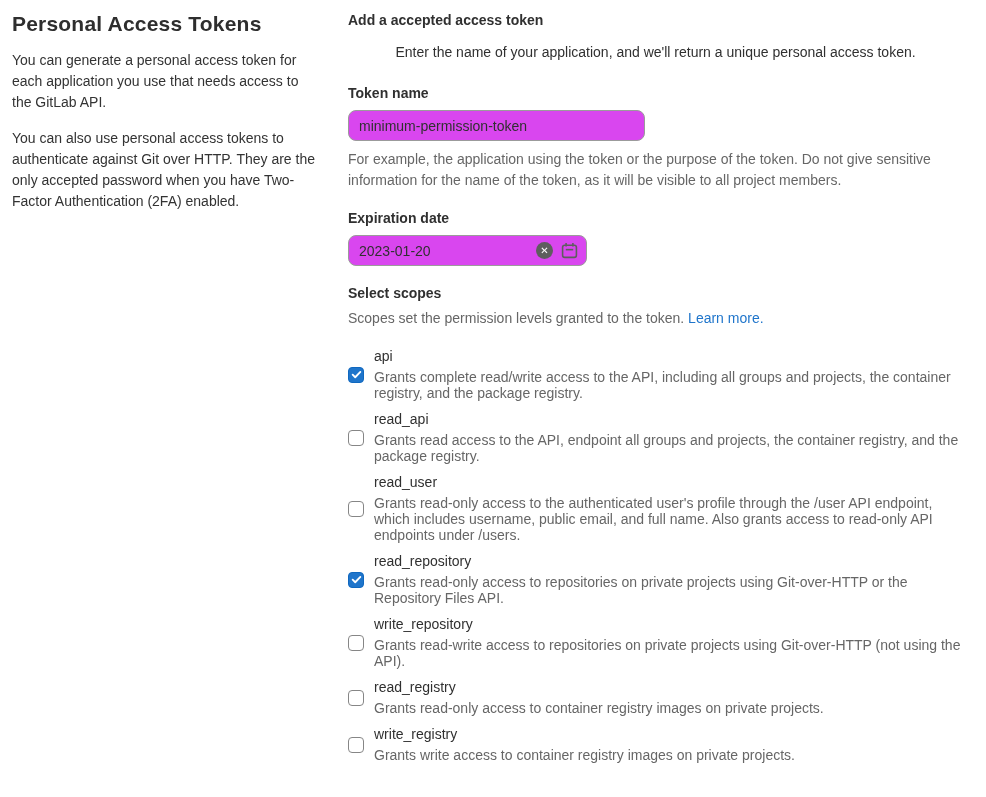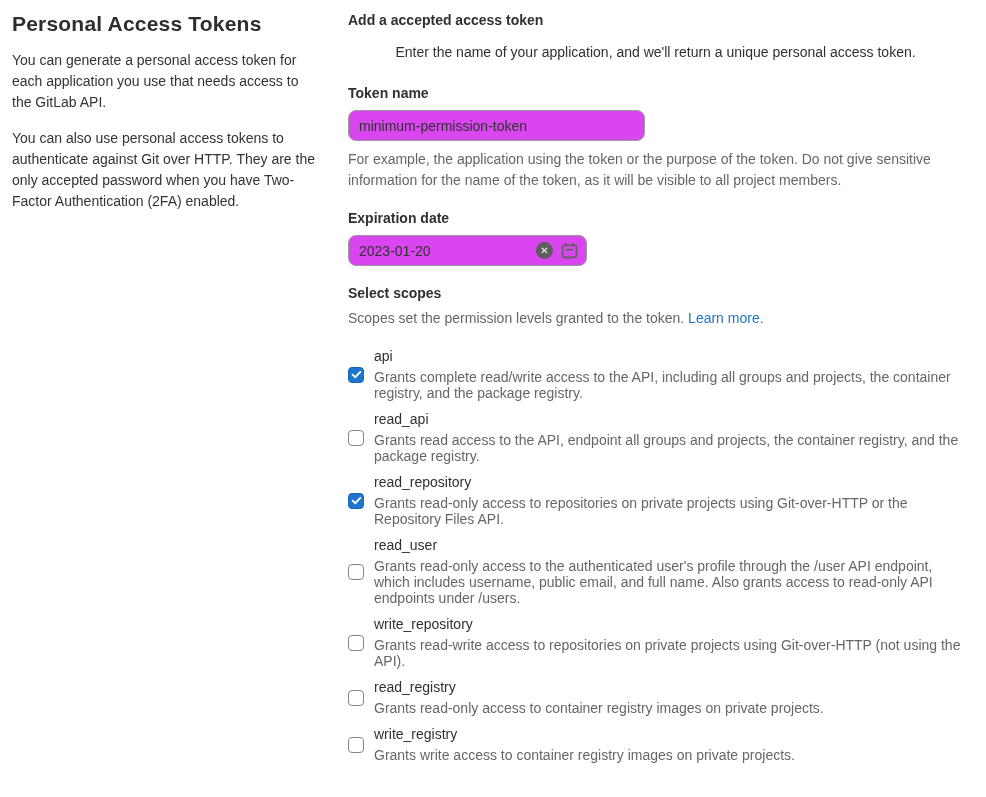--- a/index.html
+++ b/index.html
@@ -201,46 +201,46 @@
     <span class="checkbox">
       
     </span>
     <div class="scope-text">
       <div class="scope-name">read_api</div>
       <div class="scope-desc">Grants read access to the API, endpoint all groups and projects, the container registry, and the package registry.</div>
     </div>
   </div>
 
   <div class="scope-row">
+    <span class="checkbox">
+      
+    </span>
+    <div class="scope-text">
+      <div class="scope-name">read_user</div>
+      <div class="scope-desc">Grants read-only access to the authenticated user's profile through the /user API endpoint, which includes username, public email, and full name. Also grants access to read-only API endpoints under /users.</div>
+    </div>
+  </div>
+
+  <div class="scope-row">
     <span class="checkbox checked">
       <svg width="11" height="11" viewBox="0 0 12 12" fill="none">
         <path d="M1.8 6.2 L4.6 9 L10.2 3.2" stroke="#ffffff" stroke-width="2" stroke-linecap="round" stroke-linejoin="round"></path>
       </svg>
     </span>
     <div class="scope-text">
       <div class="scope-name">read_repository</div>
       <div class="scope-desc">Grants read-only access to repositories on private projects using Git-over-HTTP or the Repository Files API.</div>
     </div>
   </div>
 
   <div class="scope-row">
     <span class="checkbox">
       
     </span>
     <div class="scope-text">
-      <div class="scope-name">read_user</div>
-      <div class="scope-desc">Grants read-only access to the authenticated user's profile through the /user API endpoint, which includes username, public email, and full name. Also grants access to read-only API endpoints under /users.</div>
-    </div>
-  </div>
-
-  <div class="scope-row">
-    <span class="checkbox">
-      
-    </span>
-    <div class="scope-text">
       <div class="scope-name">write_repository</div>
       <div class="scope-desc">Grants read-write access to repositories on private projects using Git-over-HTTP (not using the API).</div>
     </div>
   </div>
 
   <div class="scope-row">
     <span class="checkbox">
       
     </span>
     <div class="scope-text">

